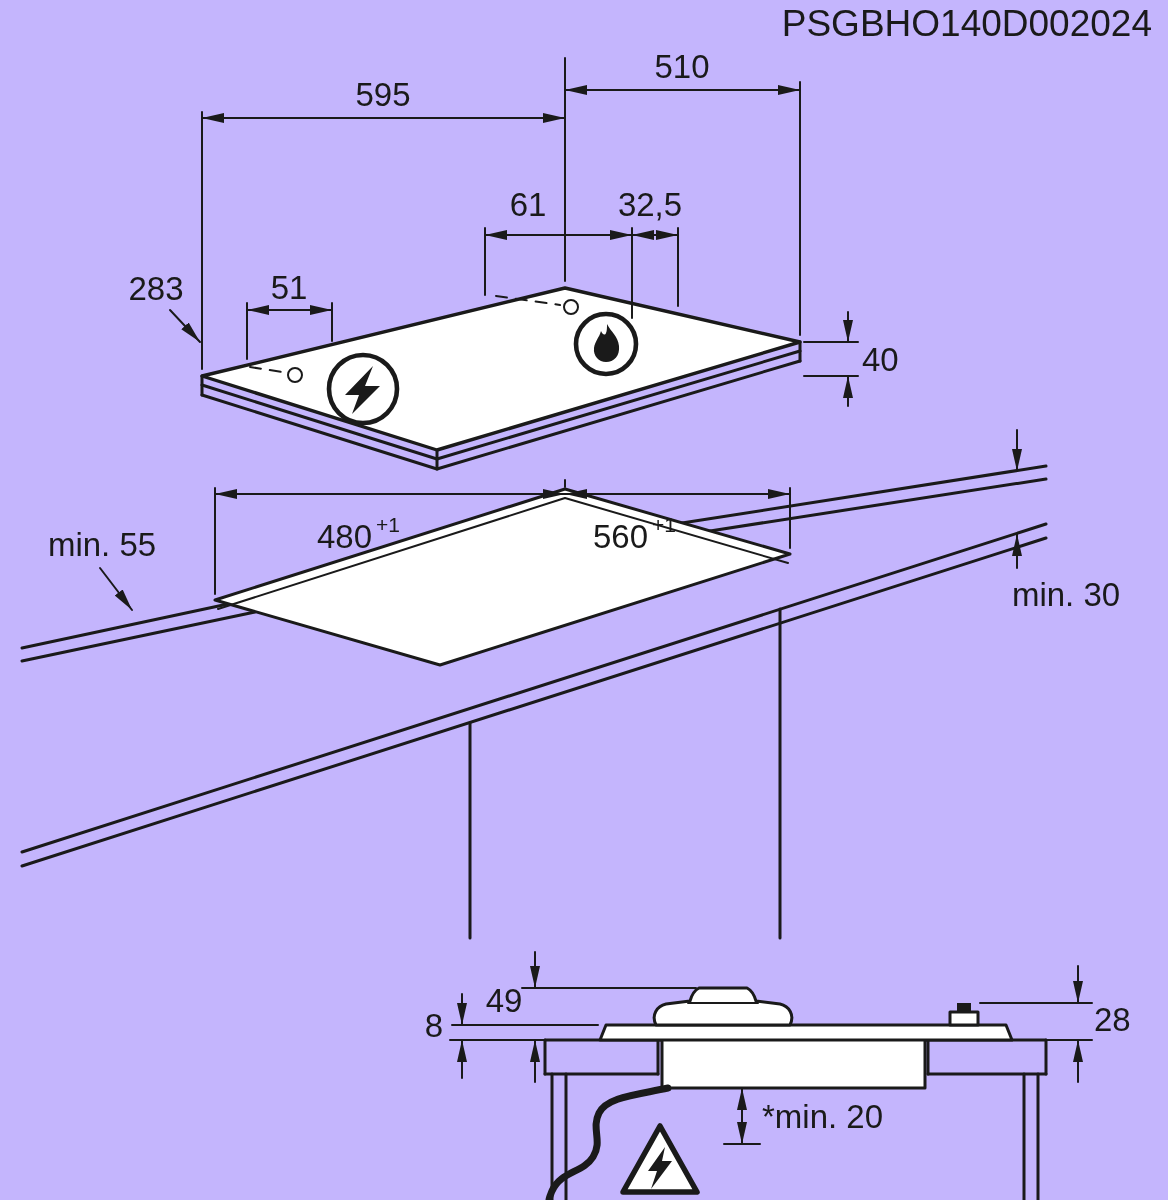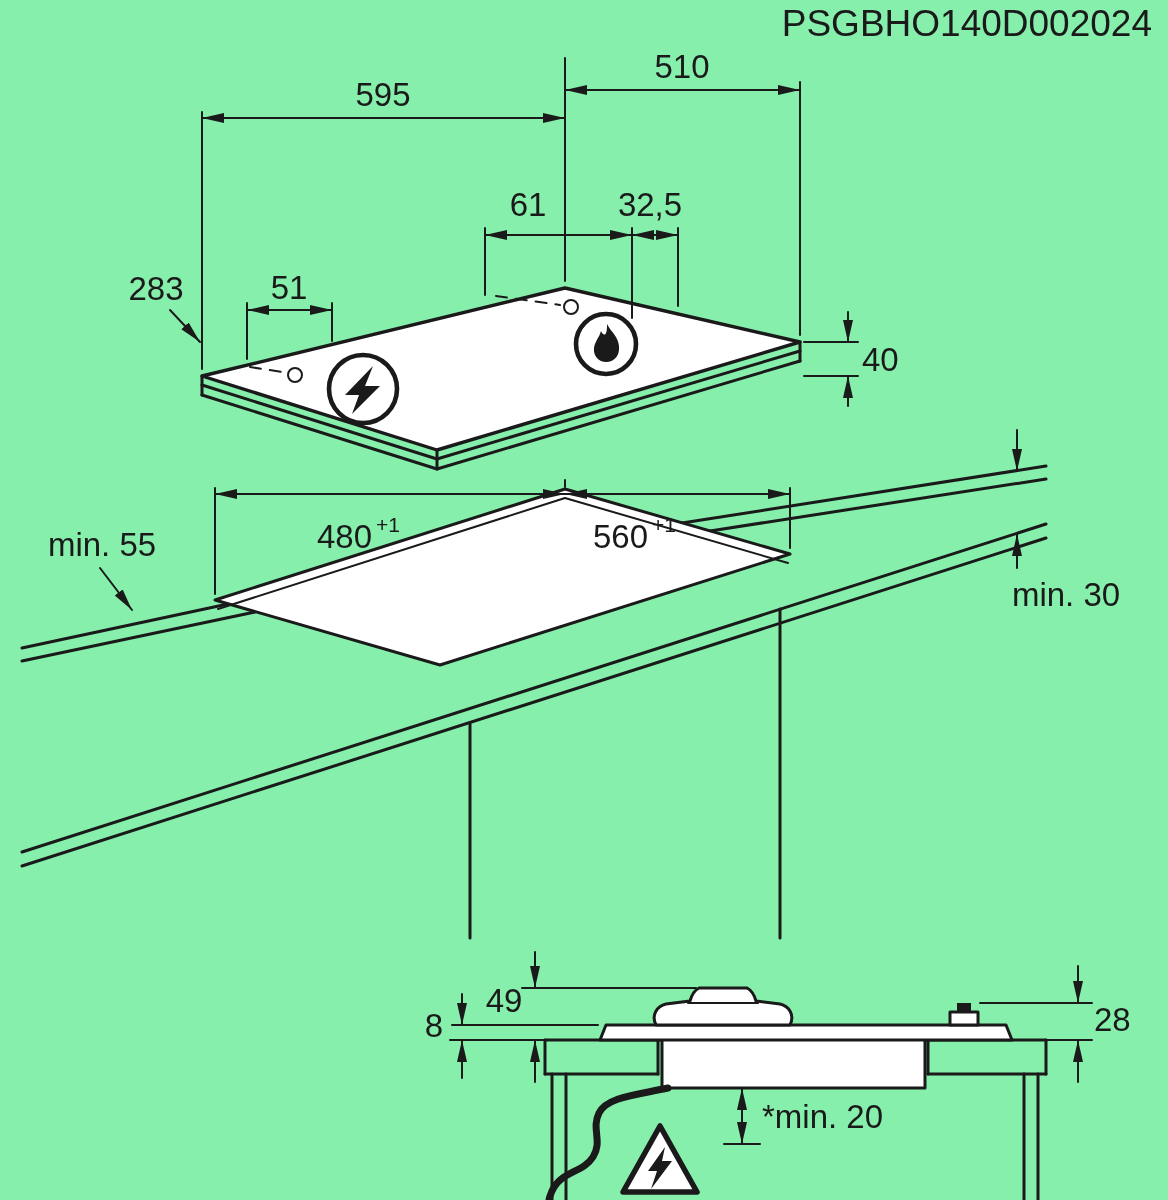--- a/index.html
+++ b/index.html
@@ -1,16 +1,16 @@
 <!DOCTYPE html>
 <html><head>
 <meta charset="utf-8">
 <style>
   html,body{margin:0;padding:0;background:#ffffff;}
-  .stage{width:1168px;height:1200px;background:#86efac;position:relative;overflow:hidden;}
+  .stage{width:1168px;height:1200px;background:#c4b5fd;position:relative;overflow:hidden;}
   svg text{font-family:"Liberation Sans","DejaVu Sans",sans-serif;fill:#1a1a1a;}
   .ttl{font-size:37px;}
   .lbl{font-size:33px;}
   .sup{font-size:21px;}
   .s2{stroke:#1a1a1a;stroke-width:2;fill:none;stroke-linecap:round;stroke-linejoin:round;}
   .s3{stroke:#1a1a1a;stroke-width:3;fill:none;stroke-linecap:round;stroke-linejoin:round;}
   .s35{stroke:#1a1a1a;stroke-width:3.4;fill:none;stroke-linecap:round;stroke-linejoin:round;}
   .s45{stroke:#1a1a1a;stroke-width:4.6;fill:none;stroke-linecap:round;stroke-linejoin:round;}
   .s55{stroke:#1a1a1a;stroke-width:5.5;fill:none;stroke-linecap:round;stroke-linejoin:round;}
   .s7{stroke:#1a1a1a;stroke-width:7;fill:none;stroke-linecap:round;stroke-linejoin:round;}

